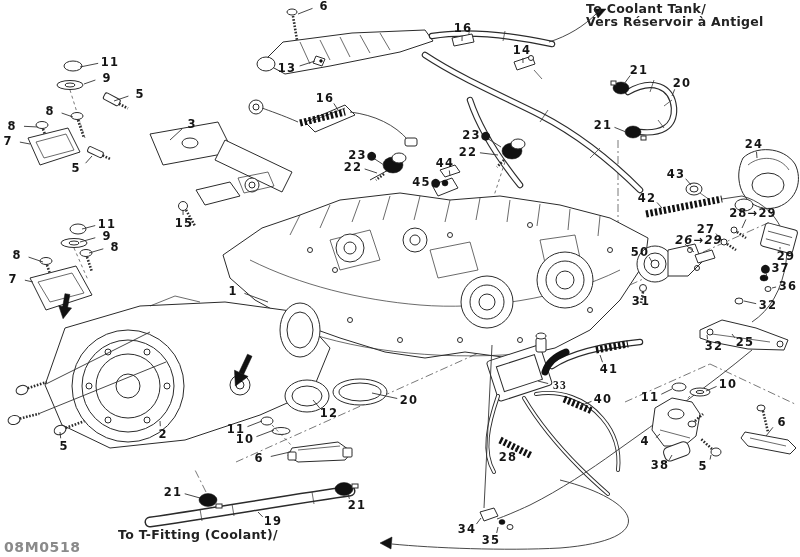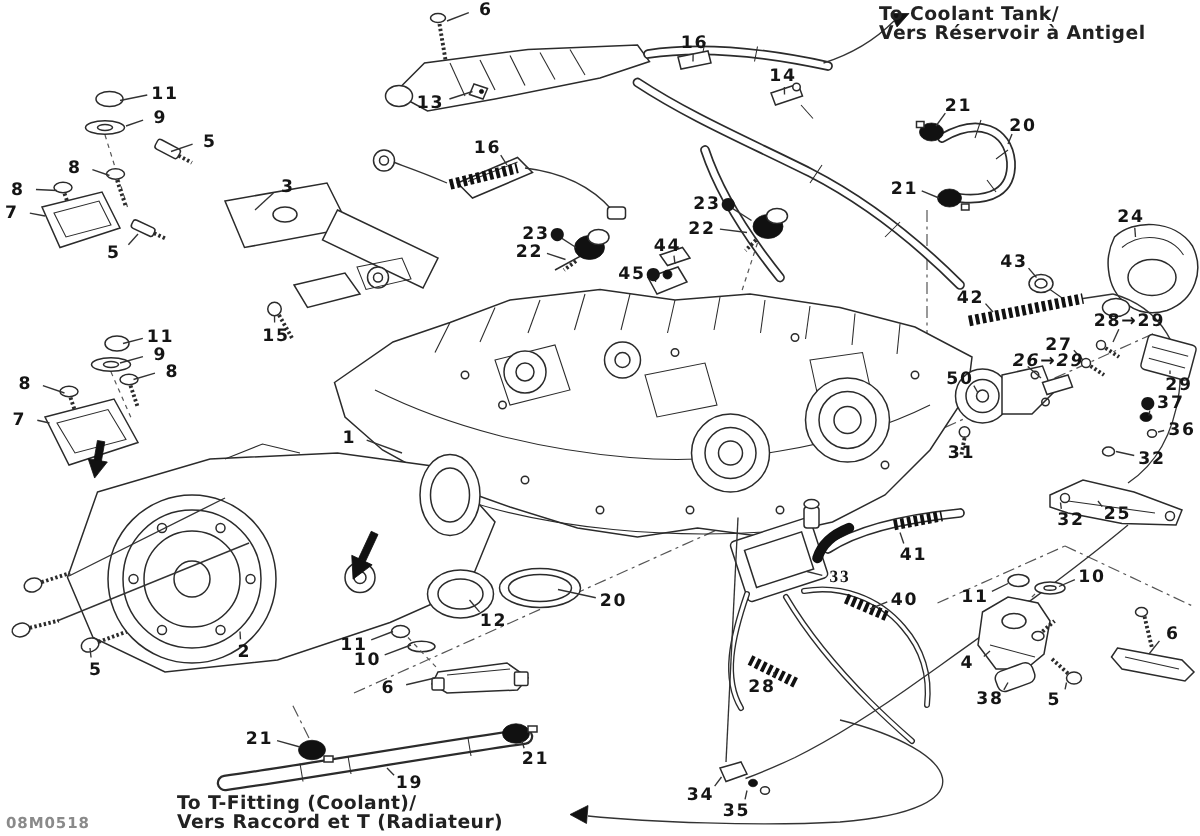--- a/index.html
+++ b/index.html
@@ -21,21 +21,21 @@
   .thread{fill:none;stroke:#2b2b2b;stroke-width:2.6;stroke-dasharray:1.6 1.6;}
   .thin{fill:none;stroke:#333;stroke-width:.9;}
   
   .callout{position:absolute;transform:translate(-50%,-50%);font-family:"DejaVu Sans",sans-serif;
            font-weight:bold;font-size:11.5px;letter-spacing:1.2px;color:#151515;white-space:nowrap;}
   .anno{position:absolute;font-family:"DejaVu Sans",sans-serif;font-weight:bold;font-size:12.5px;
         color:#222;line-height:1.05;letter-spacing:.3px;}
   #anno-top{left:586px;top:2px;width:212px;}
   #anno-bottom{left:118px;top:528px;width:302px;}
   #code{position:absolute;left:4px;bottom:2px;font-family:"DejaVu Sans",sans-serif;
-        font-weight:bold;font-size:10px;color:#8a8a8a;letter-spacing:.6px;}
+        font-weight:bold;font-size:14px;color:#8a8a8a;letter-spacing:.6px;}
 </style>
 </head>
 <body>
 
 <div id="stage">
 
   <svg id="art" width="800" height="557" viewBox="0 0 800 557">
 
     <g>
       <line class="dd" x1="618" y1="140" x2="618" y2="232"></line>
@@ -501,16 +501,15 @@
       <div class="callout" style="left: 357px; top: 505px;">21</div>
       <div class="callout" style="left: 273px; top: 521px;">19</div>
     </div>
 
   <div class="anno" id="anno-top">
     <div>To Coolant Tank/</div>
     <div>Vers Réservoir à Antigel</div>
   </div>
   <div class="anno" id="anno-bottom">
     <div>To T-Fitting (Coolant)/</div>
-    <div>Vers Raccord et T (Radiateur)</div>
   </div>
   <div id="code">08M0518</div>
 </div>
 
 </body></html>

